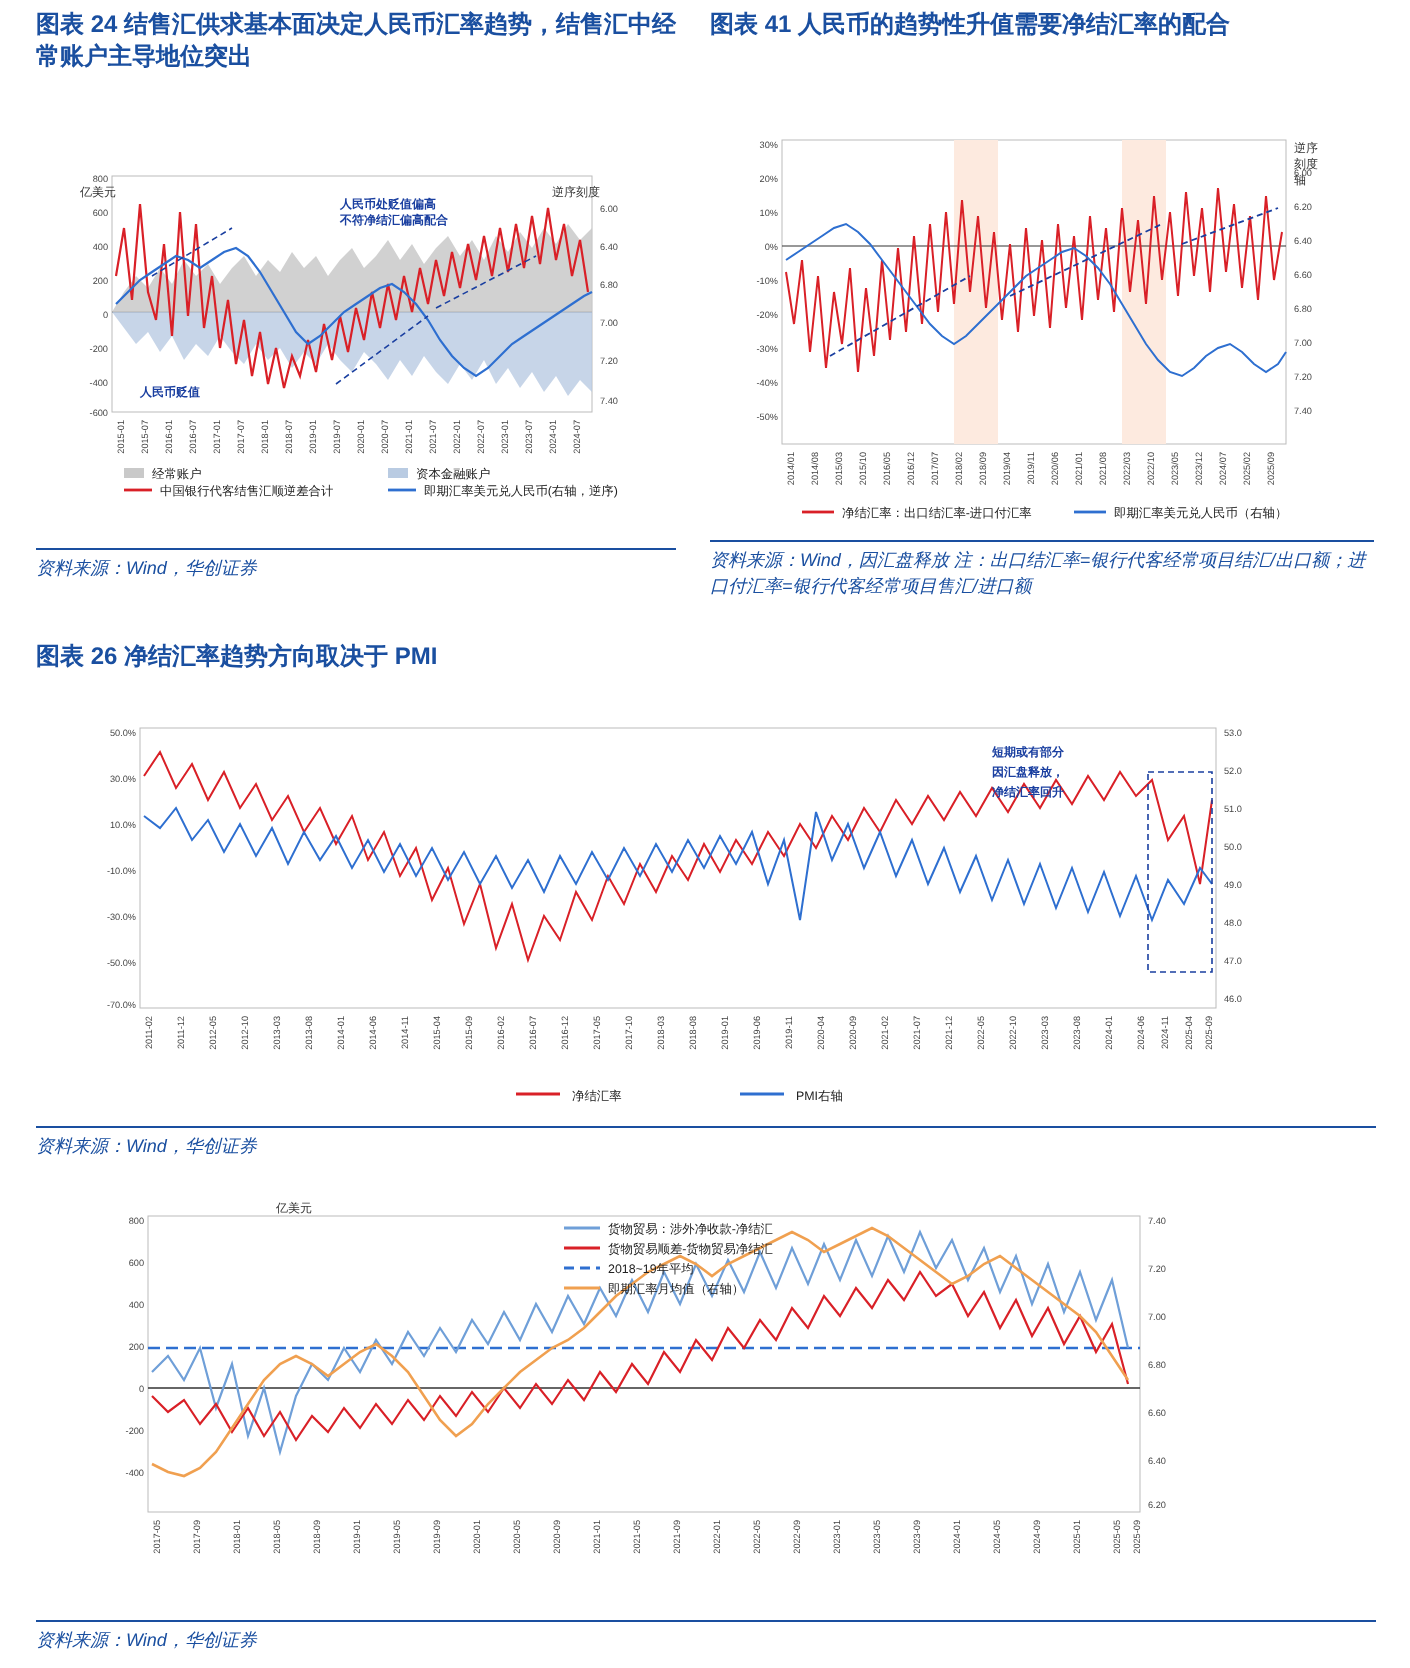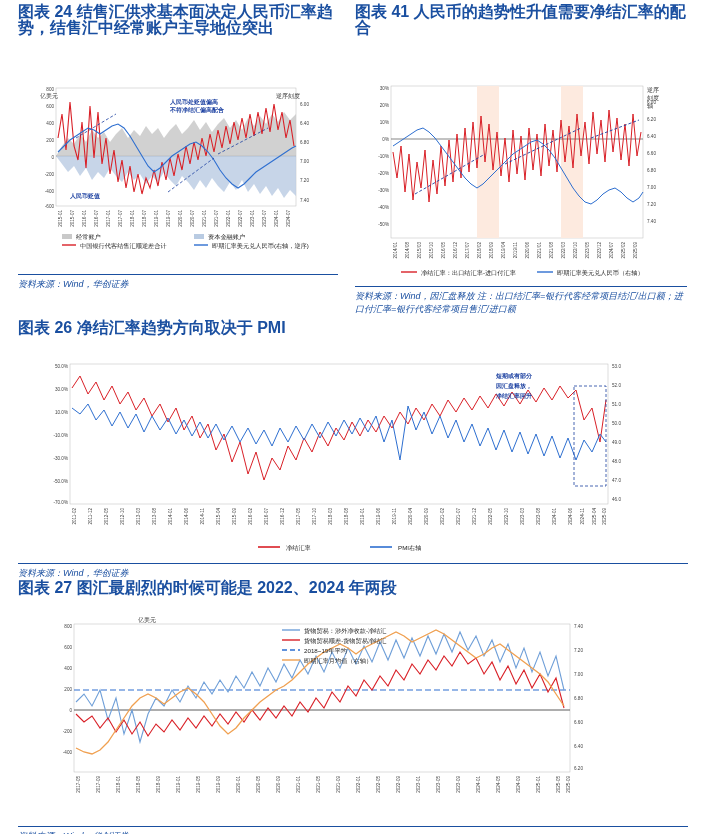--- a/index.html
+++ b/index.html
@@ -5,21 +5,21 @@
   html,body{margin:0;padding:0;}
   body{
     width:705px;height:834px;background:#ffffff;
     font-family:"Liberation Sans", sans-serif;
     color:#222;
     position:relative;
     overflow:hidden;
   }
   .panel{position:absolute;}
   .fig-title{
-    color:#1a4fa0;font-weight:bold;font-size:16px;line-height:16px;
+    color:#1a4fa0;font-weight:bold;font-size:12px;line-height:16px;
     font-family:"Liberation Sans", sans-serif;
   }
   .src{
     color:#1a4fa0;font-style:italic;font-size:9px;line-height:13px;
     border-top:1px solid #1a4fa0;padding-top:3px;
   }
   .chart-box{position:relative;}
   svg{display:block;}
   .tick-lbl{font-size:4.6px;fill:#444;font-family:"Liberation Sans", sans-serif;}
   .unit-lbl{font-size:6px;fill:#333;font-family:"Liberation Sans", sans-serif;}
@@ -283,21 +283,20 @@
         <line x1="352" y1="205" x2="374" y2="205" stroke="#2e6fd0" stroke-width="1.6"></line>
         <text class="legend-lbl" x="380" y="208">PMI右轴</text>
       </g>
     </svg>
   </div>
 
   <div class="src" style="margin-top:6px;">资料来源：Wind，华创证券</div>
 </div>
 
 <div class="panel" style="left:18px;top:580px;width:670px;">
-  <div class="fig-title">图表 27   图汇最剧烈的时候可能是 2022、2024 年两段</div>
 
   <div class="chart-box" style="margin-top:6px;">
     <svg width="670" height="210" viewBox="0 0 670 210">
       <rect x="56" y="22" width="496" height="148" fill="#ffffff" stroke="#bbb" stroke-width="0.5"></rect>
       <text class="unit-lbl" x="120" y="20">亿美元</text>
 
       <g class="tick-lbl" text-anchor="end">
         <text x="54" y="26">800</text>
         <text x="54" y="47">600</text>
         <text x="54" y="68">400</text>

